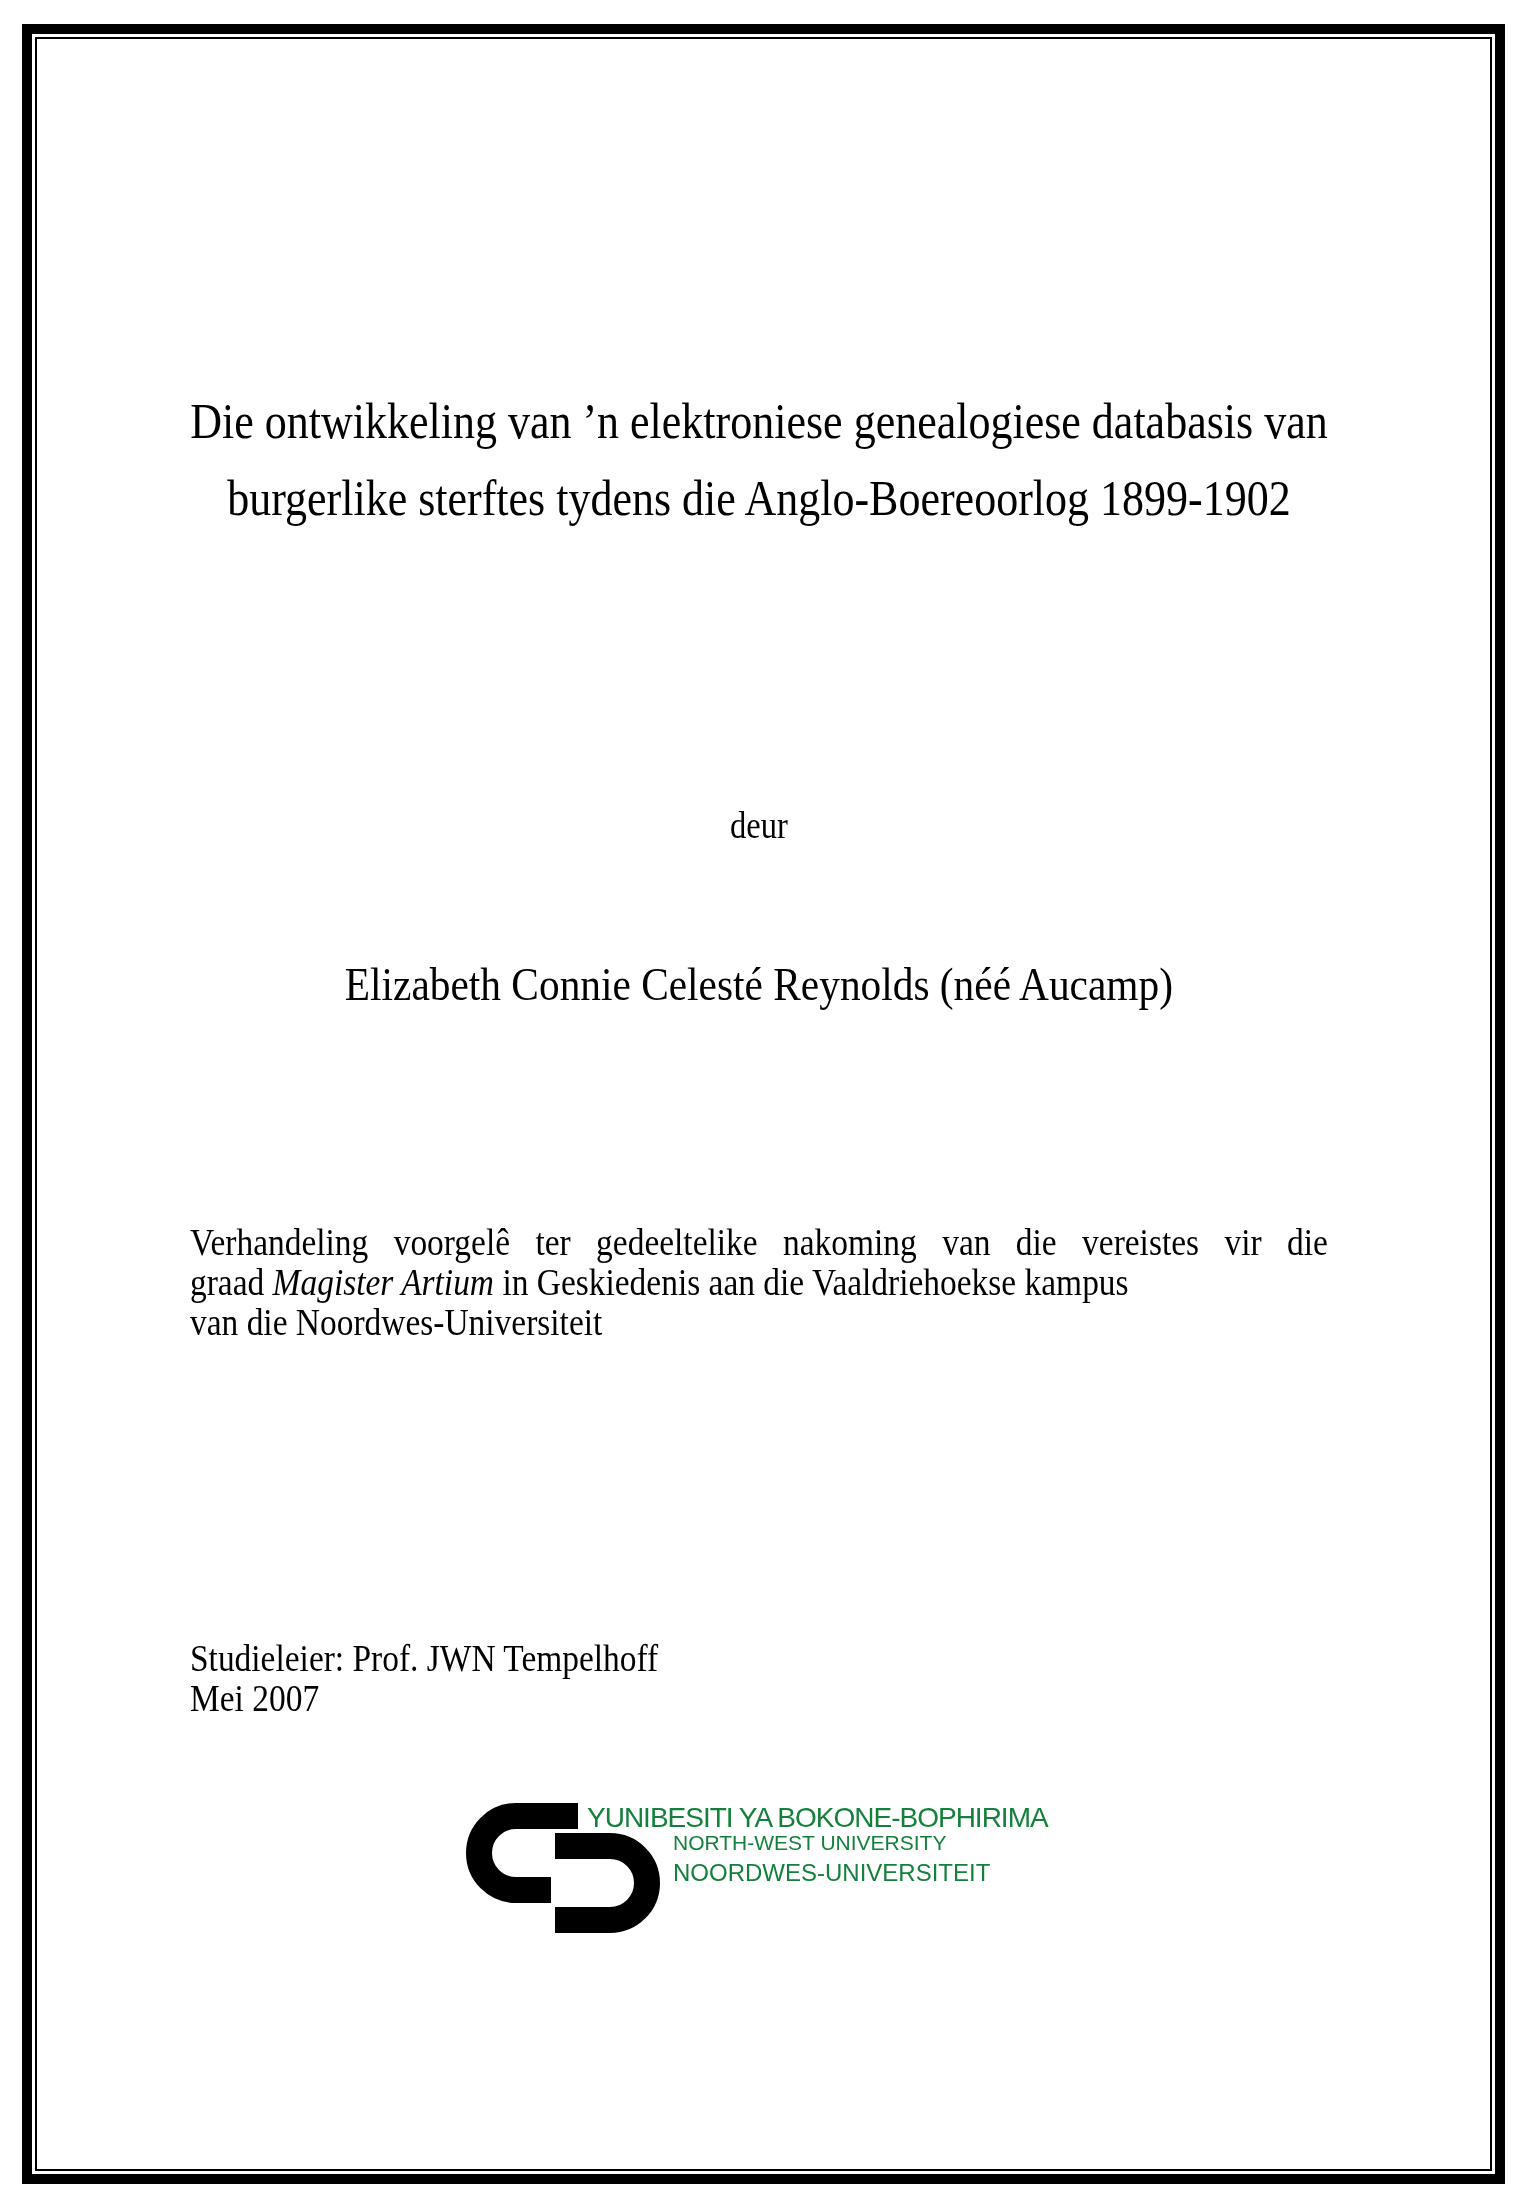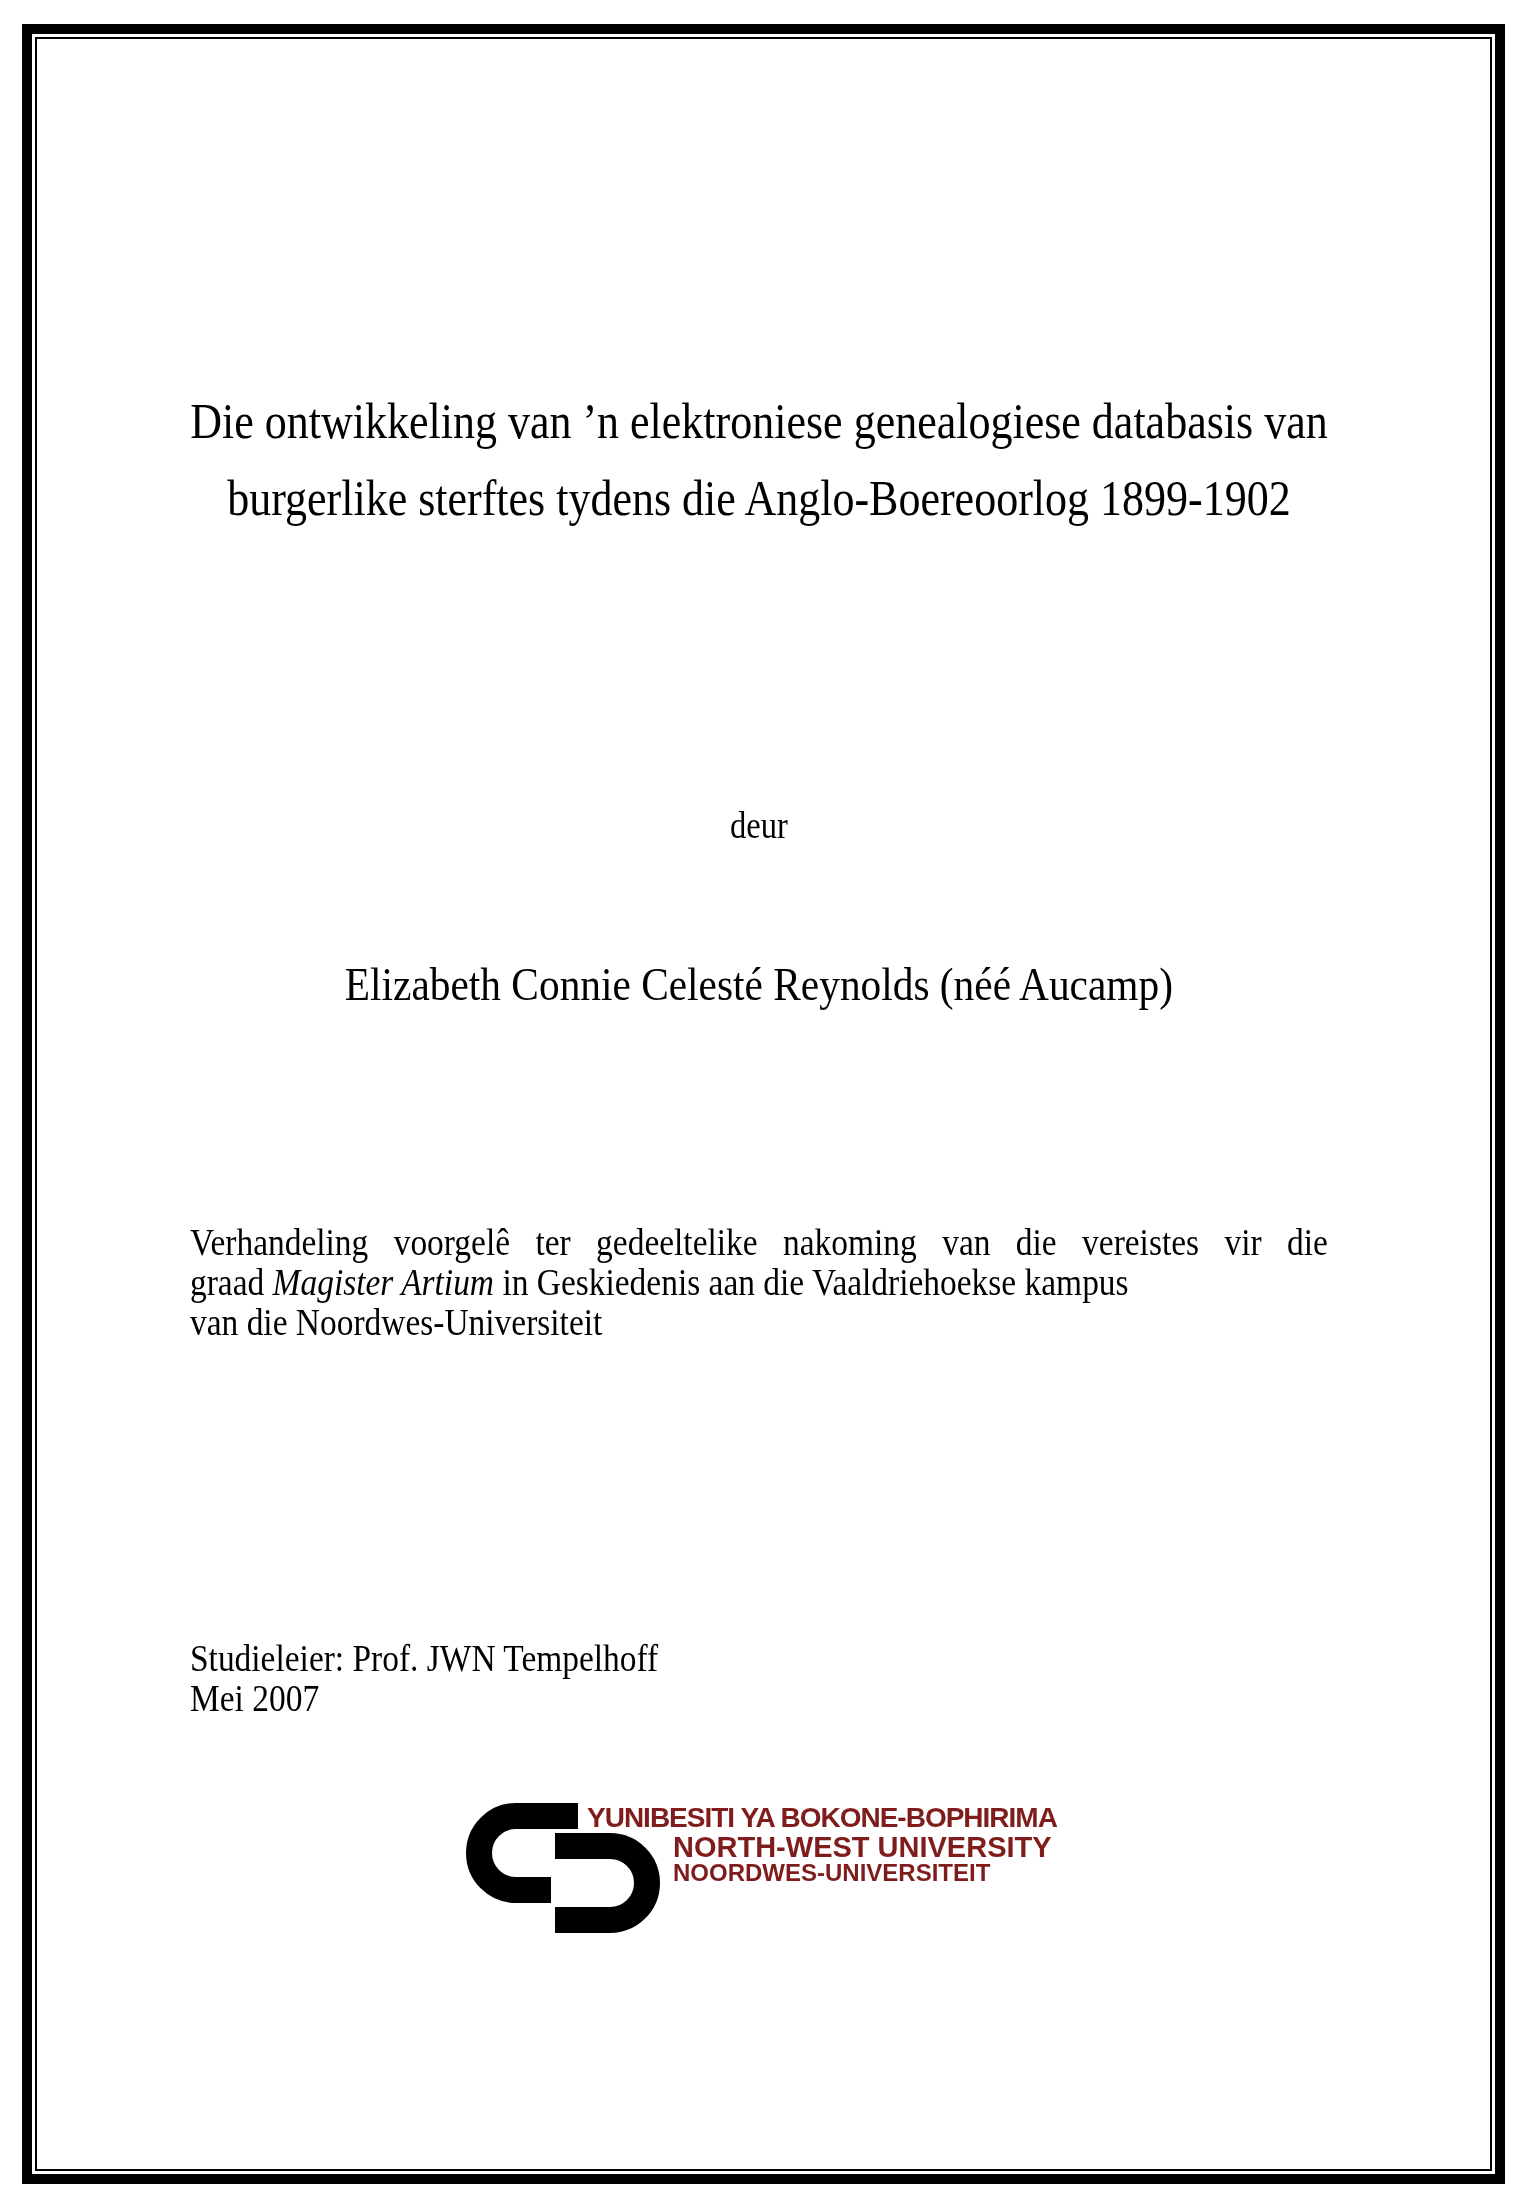--- a/index.html
+++ b/index.html
@@ -81,26 +81,26 @@
   .logo-mark {
     position: absolute;
     left: 463px;
     top: 1800px;
     width: 200px;
     height: 136px;
   }
   .logo-text {
     position: absolute;
     font-family: "Liberation Sans", sans-serif;
-    font-weight: bold;
+    font-weight: normal;
     white-space: nowrap;
-    color: #7f1d1d;
+    color: #15803d;
   }
   .logo-l1 { left: 587px; top: 1802px; font-size: 28px; letter-spacing: -1px; }
-  .logo-l2 { left: 673px; top: 1831px; font-size: 29px; }
+  .logo-l2 { left: 673px; top: 1831px; font-size: 21px; }
   .logo-l3 { left: 673px; top: 1859px; font-size: 24px; }
 </style>
 </head>
 <body>
 
 <div class="frame">
   <div class="frame-inner"></div>
 </div>
 
 <div class="condensed title-block">

